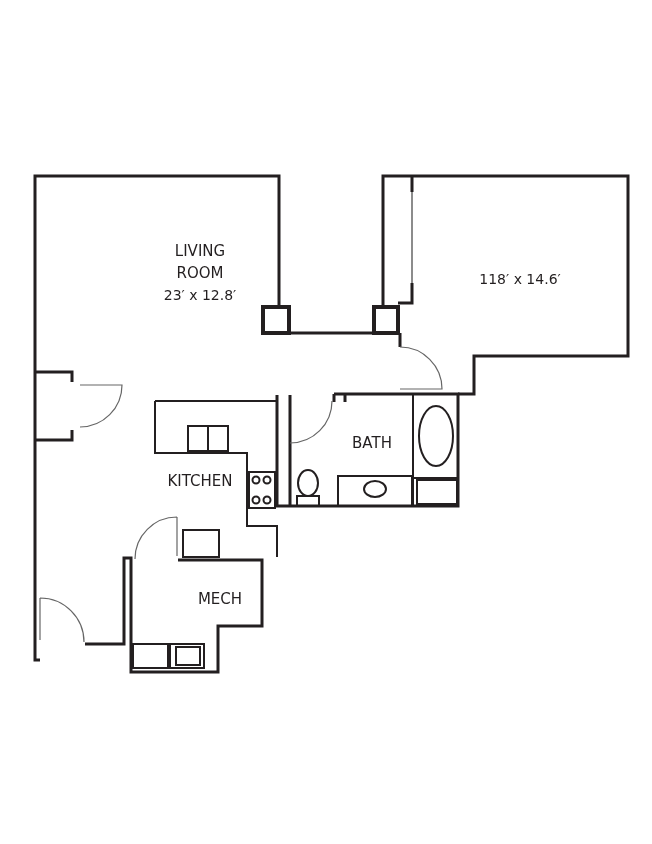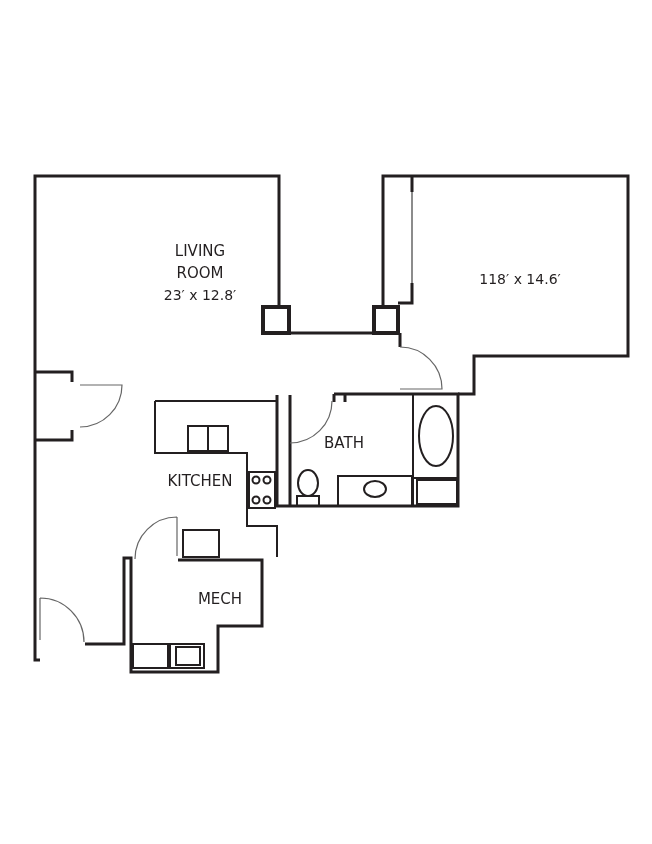--- a/index.html
+++ b/index.html
@@ -60,15 +60,15 @@
 </svg>
 
 <div class="lbl" style="left:110px;top:240px;width:100px;margin-left:40px;">
   <div>LIVING</div>
   <div>ROOM</div>
   <div class="dim">23′ x 12.8′</div>
 </div>
 <div class="lbl" style="left:450px;top:252px;width:140px;">
   <div class="dim" style="margin-top:16px">118′ x 14.6′</div>
 </div>
-<div class="lbl" style="left:314px;top:432px;width:60px;text-align:center;">BATH</div>
+<div class="lbl" style="left:342px;top:432px;width:60px;text-align:center;">BATH</div>
 <div class="lbl" style="left:155px;top:470px;width:90px;">KITCHEN</div>
 <div class="lbl" style="left:185px;top:588px;width:70px;">MECH</div>
 
 </body></html>

